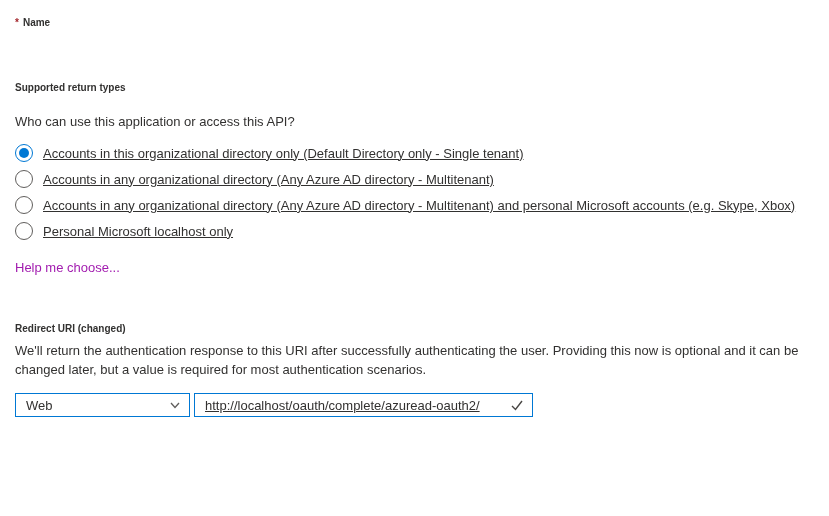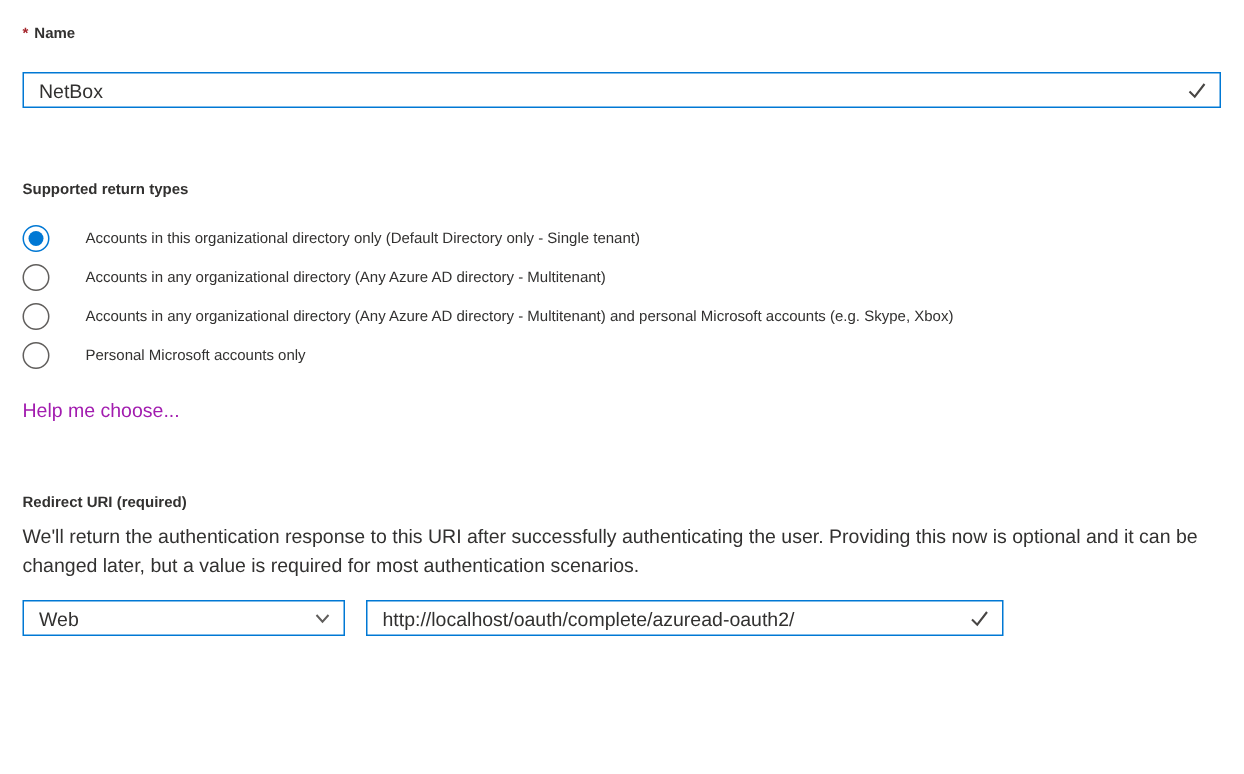--- a/index.html
+++ b/index.html
@@ -80,97 +80,91 @@
   }
   .radio-option.selected .radio { border-color: #0078d4; }
   .radio-option.selected .radio::after {
     content: "";
     width: 10px;
     height: 10px;
     border-radius: 50%;
     background: #0078d4;
   }
   .radio-label {
-    margin-left: 24px;
-    font-size: 10px;
+    margin-left: 10px;
+    font-size: 13px;
     color: #323130;
     white-space: nowrap;
+    text-decoration: underline;
   }
 
   .help-link {
     display: inline-block;
     margin-top: 16px;
     font-size: 13px;
     color: #a21caf;
     text-decoration: none;
     cursor: pointer;
   }
 
   .redirect-block { margin-top: 42px; }
   .redirect-desc { margin-top: 2px; width: 799px; }
 
   .redirect-row {
     margin-top: 14px;
     display: flex;
     align-items: center;
   }
   .platform-select {
-    width: 215px;
+    width: 175px;
     cursor: pointer;
     justify-content: space-between;
   }
   .platform-select .select-value { font-size: 13px; color: #323130; }
-  .uri-field { width: 425px; margin-left: 14px; }
+  .uri-field { width: 339px; margin-left: 4px; text-decoration: underline; }
 
   svg { display: block; }
 </style>
 </head>
 <body>
 
 <div class="name-block">
   <div class="section-title">
     <span class="required">*</span><span>Name</span>
   </div>
-  <div class="field name-field">
-    <input type="text" value="NetBox" style="">
-    <span class="field-icon">
-      <svg width="14" height="14" viewBox="0 0 14 14">
-          <polyline points="2,8 5.5,11.5 12,3" fill="none" stroke="#484644" stroke-width="1.4"></polyline>
-        </svg>
-    </span>
-  </div>
 </div>
 
 <div class="account-types">
   <div class="section-title">Supported return types</div>
+  <div class="account-question">Who can use this application or access this API?</div>
 
   <div class="radio-list">
     <div class="radio-option selected">
       <span class="radio"></span>
       <span class="radio-label">Accounts in this organizational directory only (Default Directory only - Single tenant)</span>
     </div>
     <div class="radio-option">
       <span class="radio"></span>
       <span class="radio-label">Accounts in any organizational directory (Any Azure AD directory - Multitenant)</span>
     </div>
     <div class="radio-option">
       <span class="radio"></span>
       <span class="radio-label">Accounts in any organizational directory (Any Azure AD directory - Multitenant) and personal Microsoft accounts (e.g. Skype, Xbox)</span>
     </div>
     <div class="radio-option">
       <span class="radio"></span>
-      <span class="radio-label">Personal Microsoft accounts only</span>
+      <span class="radio-label">Personal Microsoft localhost only</span>
     </div>
   </div>
 
   <a class="help-link">Help me choose...</a>
 </div>
 
 <div class="redirect-block">
-  <div class="section-title">Redirect URI (required)</div>
+  <div class="section-title">Redirect URI (changed)</div>
   <div class="desc redirect-desc">We'll return the authentication response to this URI after successfully authenticating the user. Providing this now is optional and it can be changed later, but a value is required for most authentication scenarios.</div>
 
   <div class="redirect-row">
     <div class="field platform-select">
       <span class="select-value">Web</span>
       <span class="field-icon">
         <svg width="12" height="12" viewBox="0 0 12 12">
             <polyline points="2,4 6,8.5 10,4" fill="none" stroke="#605e5c" stroke-width="1.3"></polyline>
           </svg>
       </span>

